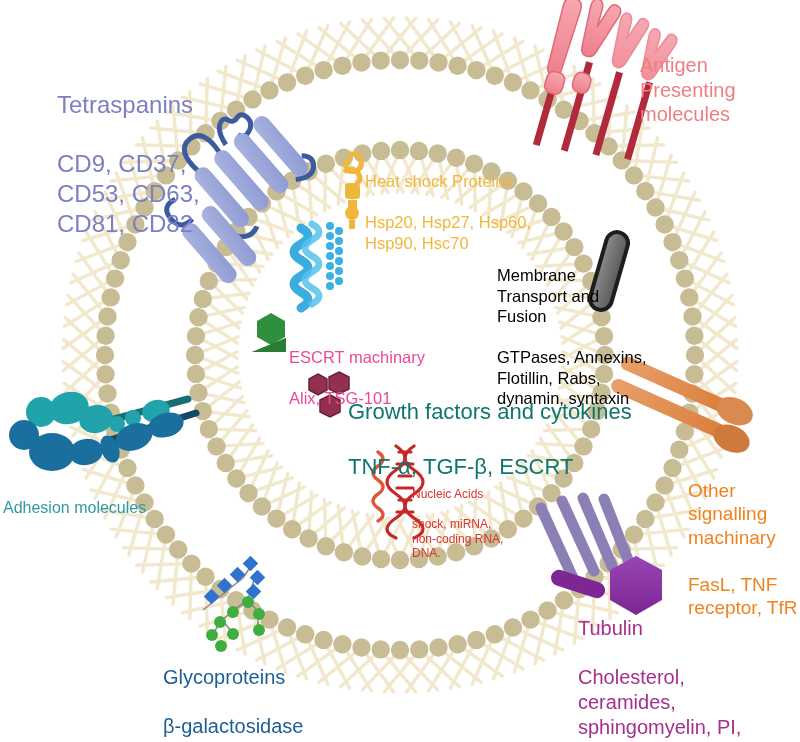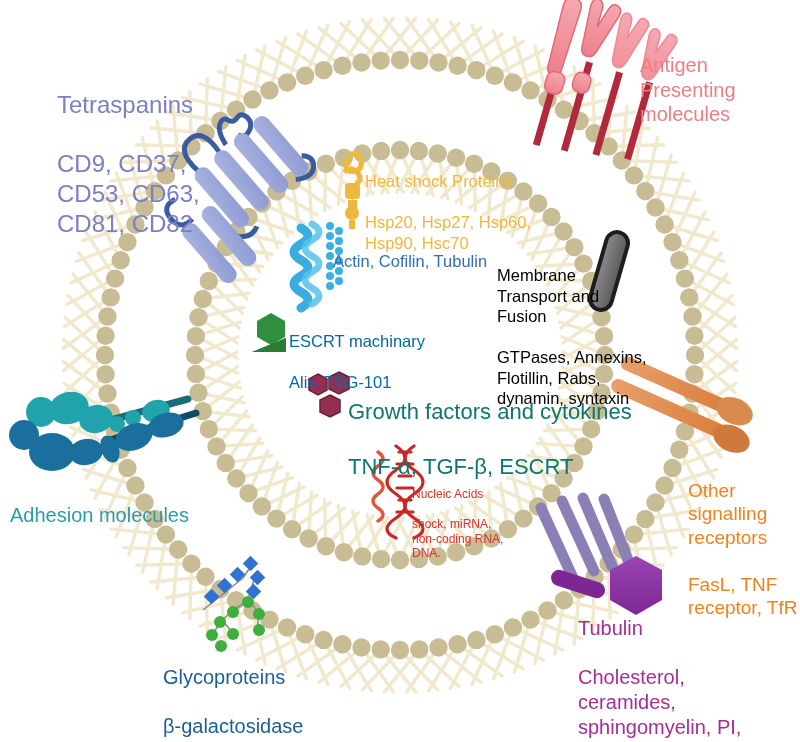--- a/index.html
+++ b/index.html
@@ -15,24 +15,24 @@
   .lbl{position:absolute;line-height:1.24;white-space:pre-line;}
   .lbl .hd{font-weight:normal;}
   .lbl .bd{font-weight:normal;}
 
   
   #lab-tetraspanins{left:57px;top:60px;font-size:24px;color:#7b7fc4;}
   #lab-antigen{left:640px;top:28px;font-size:20px;color:#ef7d83;}
   #lab-heatshock{left:365px;top:151px;font-size:16.5px;color:#f0b73d;}
   #lab-cytoskeletal{left:333px;top:231px;font-size:16.5px;color:#2f6fb5;}
   #lab-membrane{left:497px;top:245px;font-size:16.5px;color:#000000;}
-  #lab-escrt{left:289px;top:311px;font-size:16.5px;color:#0369a1;}
+  #lab-escrt{left:289px;top:327px;font-size:16.5px;color:#ec4899;}
   #lab-growth{left:348px;top:371px;font-size:22px;color:#0f766e;}
   #lab-nucleic{left:412px;top:472px;font-size:12px;color:#d8342c;}
-  #lab-adhesion{left:10px;top:478px;font-size:20px;color:#2f9aa6;}
+  #lab-adhesion{left:3px;top:478px;font-size:16px;color:#2f9aa6;}
   #lab-other{left:688px;top:455px;font-size:19px;color:#ef8321;}
   #lab-glyco{left:163px;top:640px;font-size:20px;color:#1c5f96;}
   #lab-lipids{left:578px;top:591px;font-size:20px;color:#a42f8f;}
 </style>
 </head>
 <body>
 
 <div id="stage">
 
   <svg id="art" viewBox="0 0 800 742">
@@ -753,21 +753,20 @@
 molecules</div>
   </div>
 
   <div class="lbl" id="lab-heatshock">
     <div class="hd">Heat shock  Proteins</div>
     <div class="bd">Hsp20, Hsp27, Hsp60,
 Hsp90, Hsc70</div>
   </div>
 
   <div class="lbl" id="lab-cytoskeletal">
-    <div class="bd">Actin, Cofilin, Tubulin</div>
   </div>
 
   <div class="lbl" id="lab-membrane">
     <div class="hd">Membrane
 Transport and
 Fusion</div>
     <div class="bd">GTPases, Annexins,
 Flotillin, Rabs,
 dynamin, syntaxin</div>
   </div>
@@ -789,21 +788,21 @@
 DNA.</div>
   </div>
 
   <div class="lbl" id="lab-adhesion">
     <div class="hd">Adhesion molecules</div>
   </div>
 
   <div class="lbl" id="lab-other">
     <div class="hd">Other
 signalling
-receptors</div>
+machinary</div>
     <div class="bd">FasL, TNF
 receptor, TfR</div>
   </div>
 
   <div class="lbl" id="lab-glyco">
     <div class="hd">Glycoproteins</div>
     <div class="bd">β-galactosidase
 O-linked glycans
 N-linked glycans</div>
   </div>

